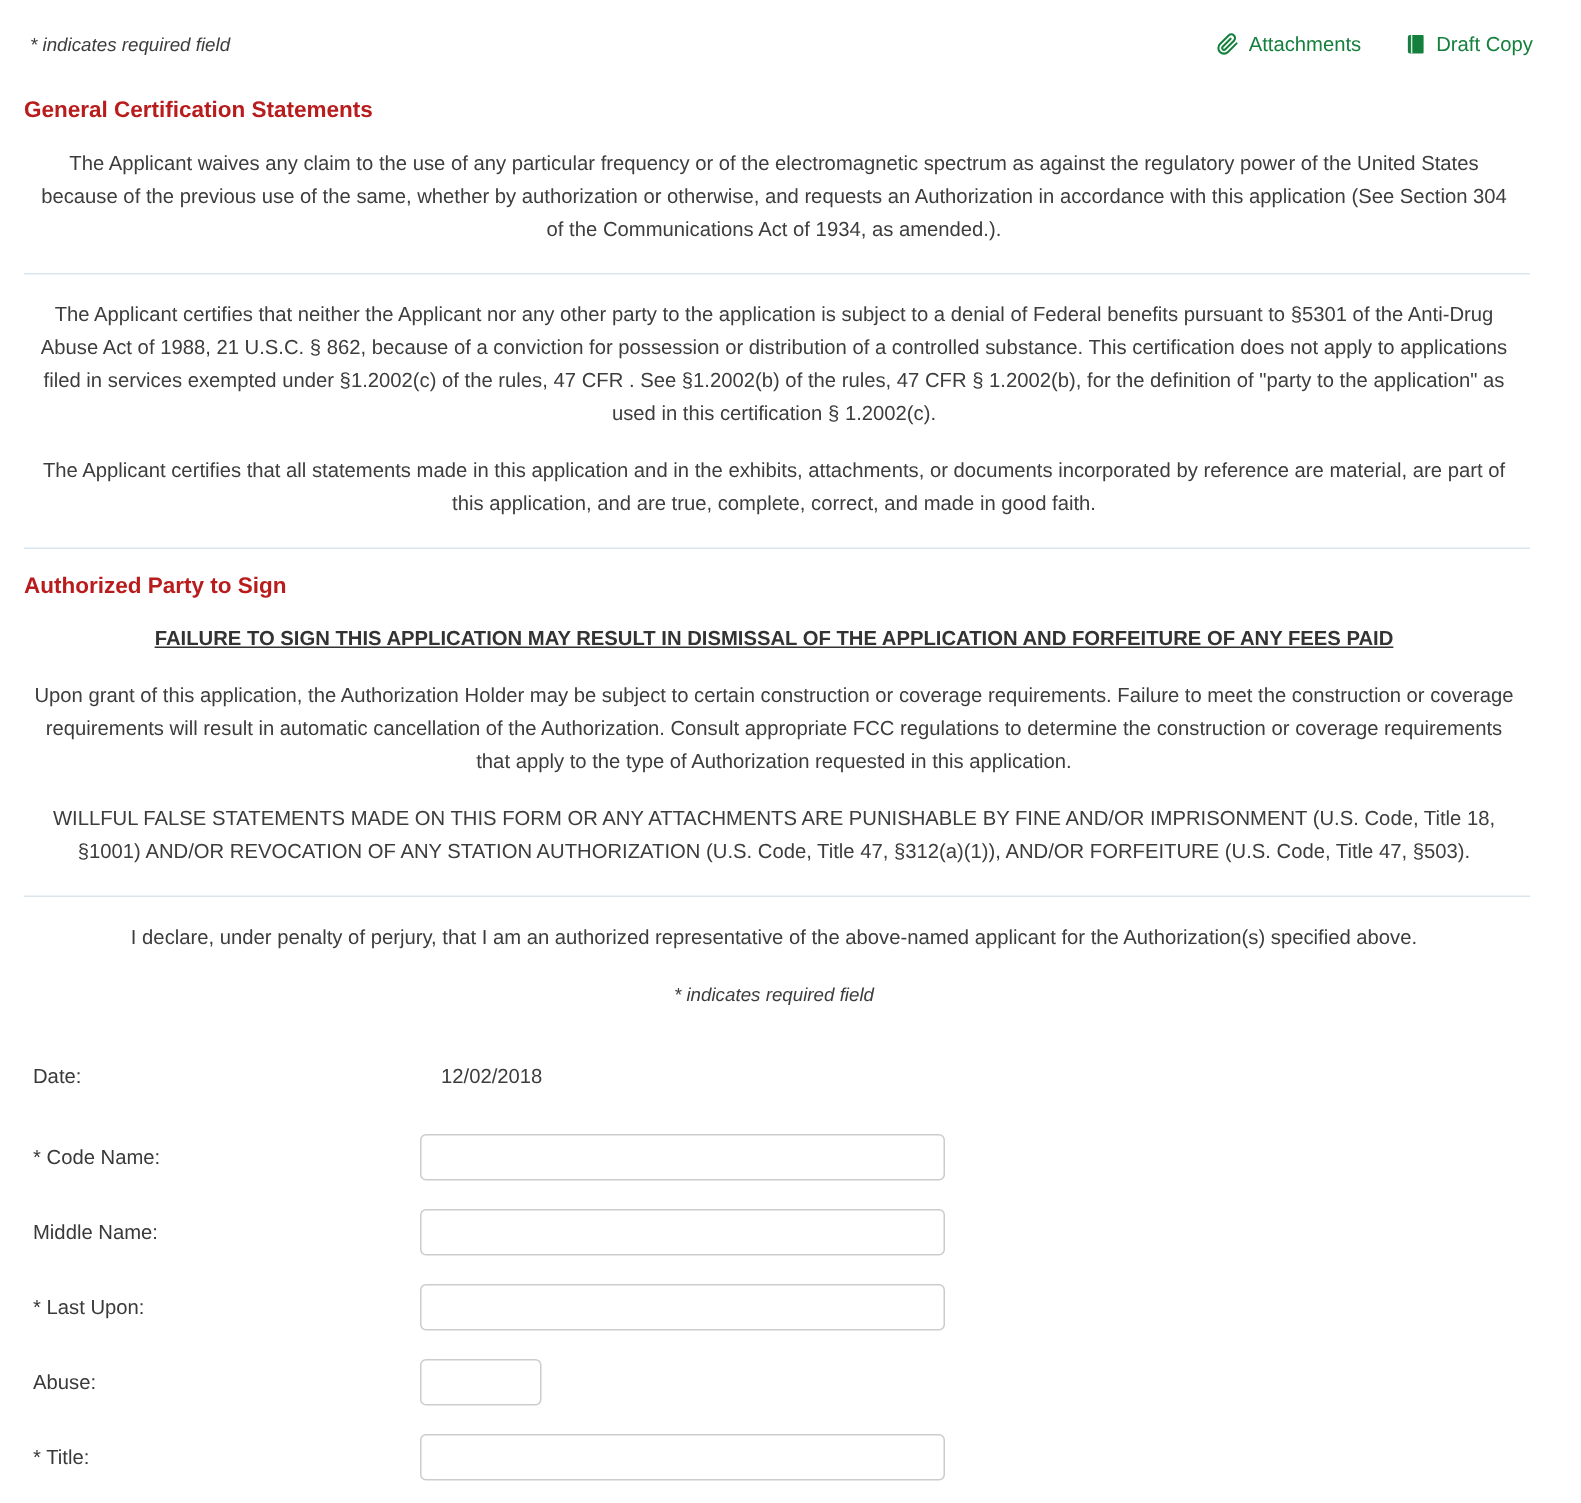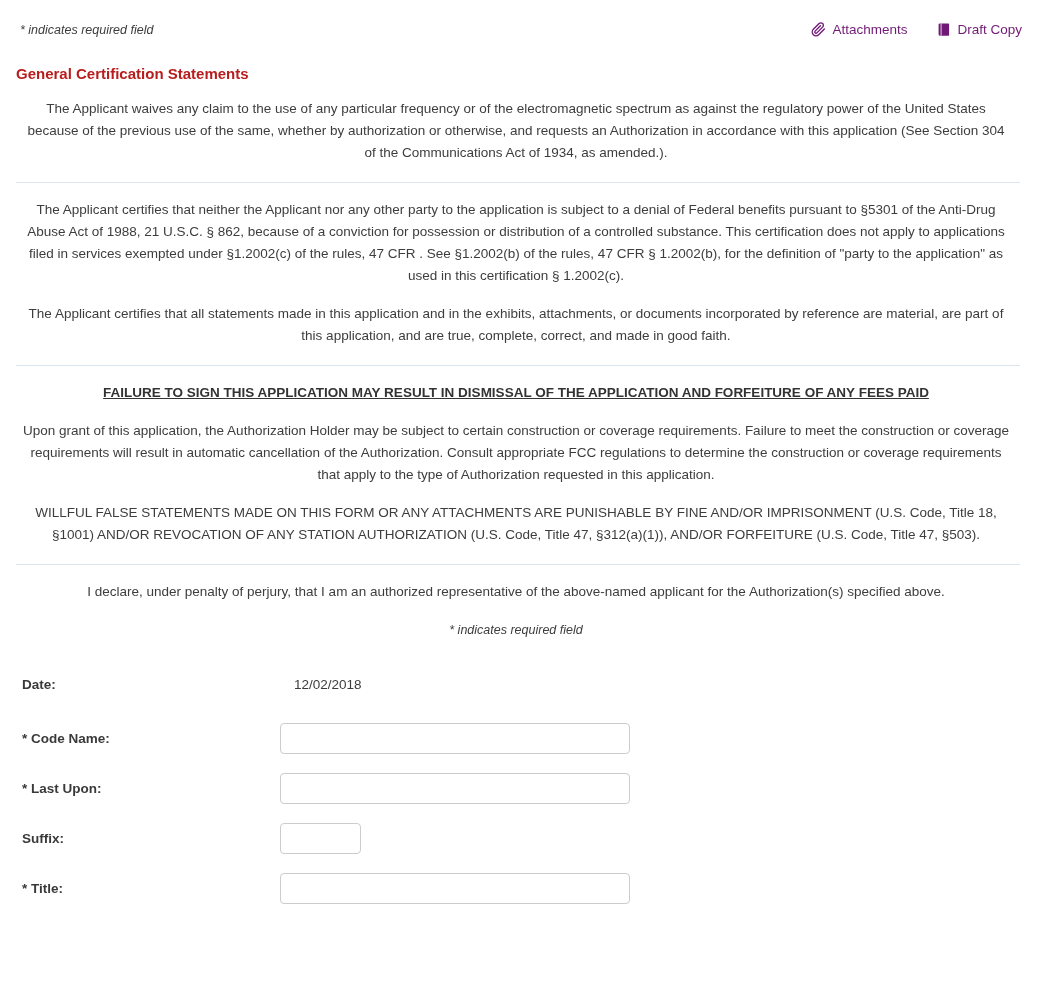--- a/index.html
+++ b/index.html
@@ -27,21 +27,21 @@
     margin-top: 20px;
     margin-bottom: 28px;
   }
   .required-note {
     font-style: italic;
     font-size: 12.5px;
     color: #3d3d3d;
   }
   .toolbar { display: flex; align-items: center; }
   .toolbar a {
-    color: #701a75;
+    color: #15803d;
     font-size: 13.5px;
     text-decoration: none;
     display: inline-flex;
     align-items: center;
     gap: 6px;
     margin-left: 30px;
     cursor: pointer;
   }
   .toolbar a svg { display: block; }
 
@@ -73,21 +73,21 @@
     display: flex;
     align-items: center;
     margin-bottom: 19px;
     min-height: 30px;
   }
   .form-row.date-row { margin-bottom: 24px; }
   .form-label {
     width: 258px;
     flex: 0 0 258px;
     font-size: 13.5px;
-    font-weight: 700;
+    font-weight: 400;
     color: #3a3a3a;
   }
   .form-value {
     font-size: 13.5px;
     color: #3d3d3d;
     padding-left: 14px;
   }
   .text-input {
     width: 350px;
     height: 31px;
@@ -131,48 +131,53 @@
     <div class="section-body">
       <p>The Applicant waives any claim to the use of any particular frequency or of the electromagnetic spectrum as against the regulatory power of the United States because of the previous use of the same, whether by authorization or otherwise, and requests an Authorization in accordance with this application (See Section 304 of the Communications Act of 1934, as amended.).</p>
       <hr class="divider">
       <p>The Applicant certifies that neither the Applicant nor any other party to the application is subject to a denial of Federal benefits pursuant to §5301 of the Anti-Drug Abuse Act of 1988, 21 U.S.C. § 862, because of a conviction for possession or distribution of a controlled substance. This certification does not apply to applications filed in services exempted under §1.2002(c) of the rules, 47 CFR . See §1.2002(b) of the rules, 47 CFR § 1.2002(b), for the definition of "party to the application" as used in this certification § 1.2002(c).</p>
       <p>The Applicant certifies that all statements made in this application and in the exhibits, attachments, or documents incorporated by reference are material, are part of this application, and are true, complete, correct, and made in good faith.</p>
       <hr class="divider">
     </div>
   </section>
 
   <section>
+    <h2 class="section-heading">Authorized Party to Sign</h2>
     <div class="section-body">
       <p class="warning-bold">FAILURE TO SIGN THIS APPLICATION MAY RESULT IN DISMISSAL OF THE APPLICATION AND FORFEITURE OF ANY FEES PAID</p>
       <p>Upon grant of this application, the Authorization Holder may be subject to certain construction or coverage requirements. Failure to meet the construction or coverage requirements will result in automatic cancellation of the Authorization. Consult appropriate FCC regulations to determine the construction or coverage requirements that apply to the type of Authorization requested in this application.</p>
       <p>WILLFUL FALSE STATEMENTS MADE ON THIS FORM OR ANY ATTACHMENTS ARE PUNISHABLE BY FINE AND/OR IMPRISONMENT (U.S. Code, Title 18, §1001) AND/OR REVOCATION OF ANY STATION AUTHORIZATION (U.S. Code, Title 47, §312(a)(1)), AND/OR FORFEITURE (U.S. Code, Title 47, §503).</p>
       <hr class="divider">
       <p>I declare, under penalty of perjury, that I am an authorized representative of the above-named applicant for the Authorization(s) specified above.</p>
       <p class="required-note-inline">* indicates required field</p>
 
       <form class="cert-form">
 
         <div class="form-row date-row">
           <span class="form-label">Date:</span>
           <span class="form-value">12/02/2018</span>
         </div>
 
         <div class="form-row">
           <span class="form-label">* Code Name:</span>
           <input type="text" class="text-input" value="" style="">
         </div>
 
+        <div class="form-row">
+          <span class="form-label">Middle Name:</span>
+          <input type="text" class="text-input" value="" style="">
+        </div>
 
         <div class="form-row">
           <span class="form-label">* Last Upon:</span>
           <input type="text" class="text-input" value="" style="">
         </div>
 
         <div class="form-row">
-          <span class="form-label">Suffix:</span>
+          <span class="form-label">Abuse:</span>
           <input type="text" class="text-input suffix" value="" style="">
         </div>
 
         <div class="form-row">
           <span class="form-label">* Title:</span>
           <input type="text" class="text-input" value="" style="">
         </div>
 
       </form>
     </div>

